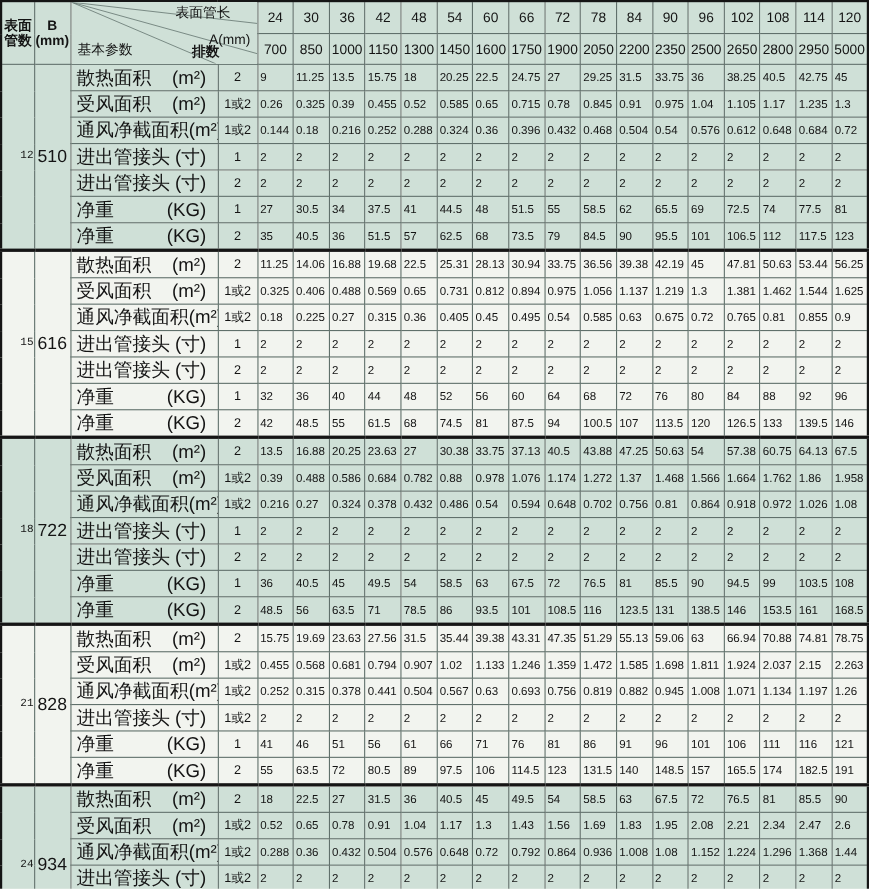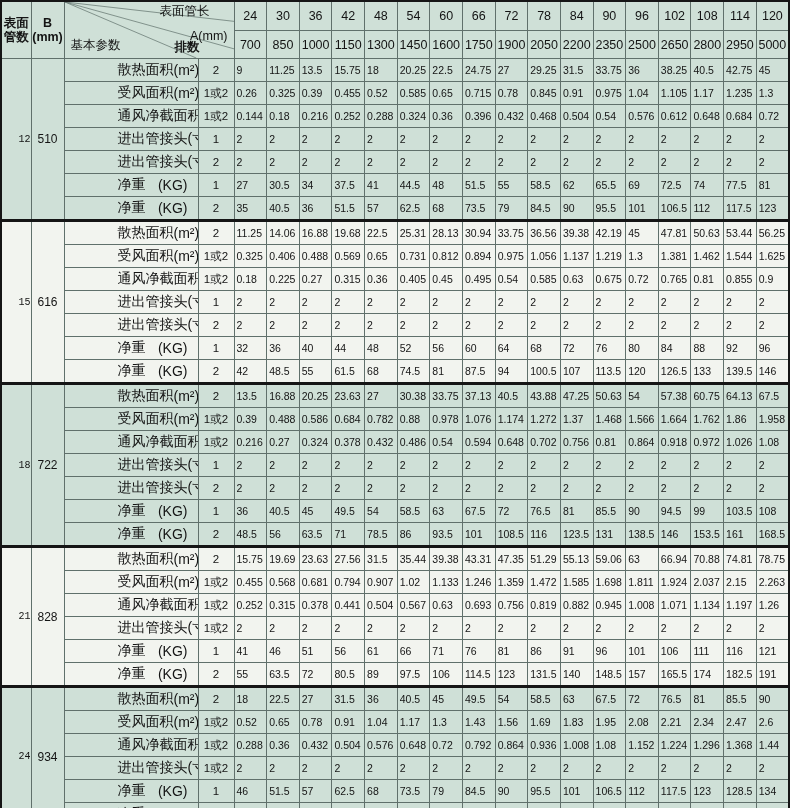--- a/index.html
+++ b/index.html
@@ -17,22 +17,22 @@
   }
   th, td {
     border:1px solid #60706b;
     overflow:hidden; white-space:nowrap;
     font-weight:normal; padding:0;
   }
   thead th { background:#cfe0d7; text-align:center; }
   th.len   { font-size:12.5px; height:28px; }
   th.lenmm { font-size:12.5px; height:27px; }
   td.tube  { text-align:right; font-size:10px;font-family:Liberation Mono, monospace; }
-  td.bval  { text-align:center; font-size:12px; }
-  td.label { font-size:14px;padding-left:48px; }
+  td.bval  { text-align:center; font-size:16px; }
+  td.label { font-size:17px; }
   td.label .lbl-wrap { display:flex; justify-content:space-between; align-items:center; padding:0 10px 0 5px; }
   td.rank  { text-align:center; font-size:11.5px; }
   td.val   { text-align:left; font-size:10.5px; padding-left:2px; }
   tr.band-g td { background:#cfe0d7; }
   tr.band-w td { background:#f2f4ef; }
   tr.group-start td { border-top:3px solid #151515; }
   tbody td { height:22px; }
   
   th.diag { position:relative; padding:16px; }
   th.diag svg { position:absolute; left:0; top:0; width:100%; height:100%; }

